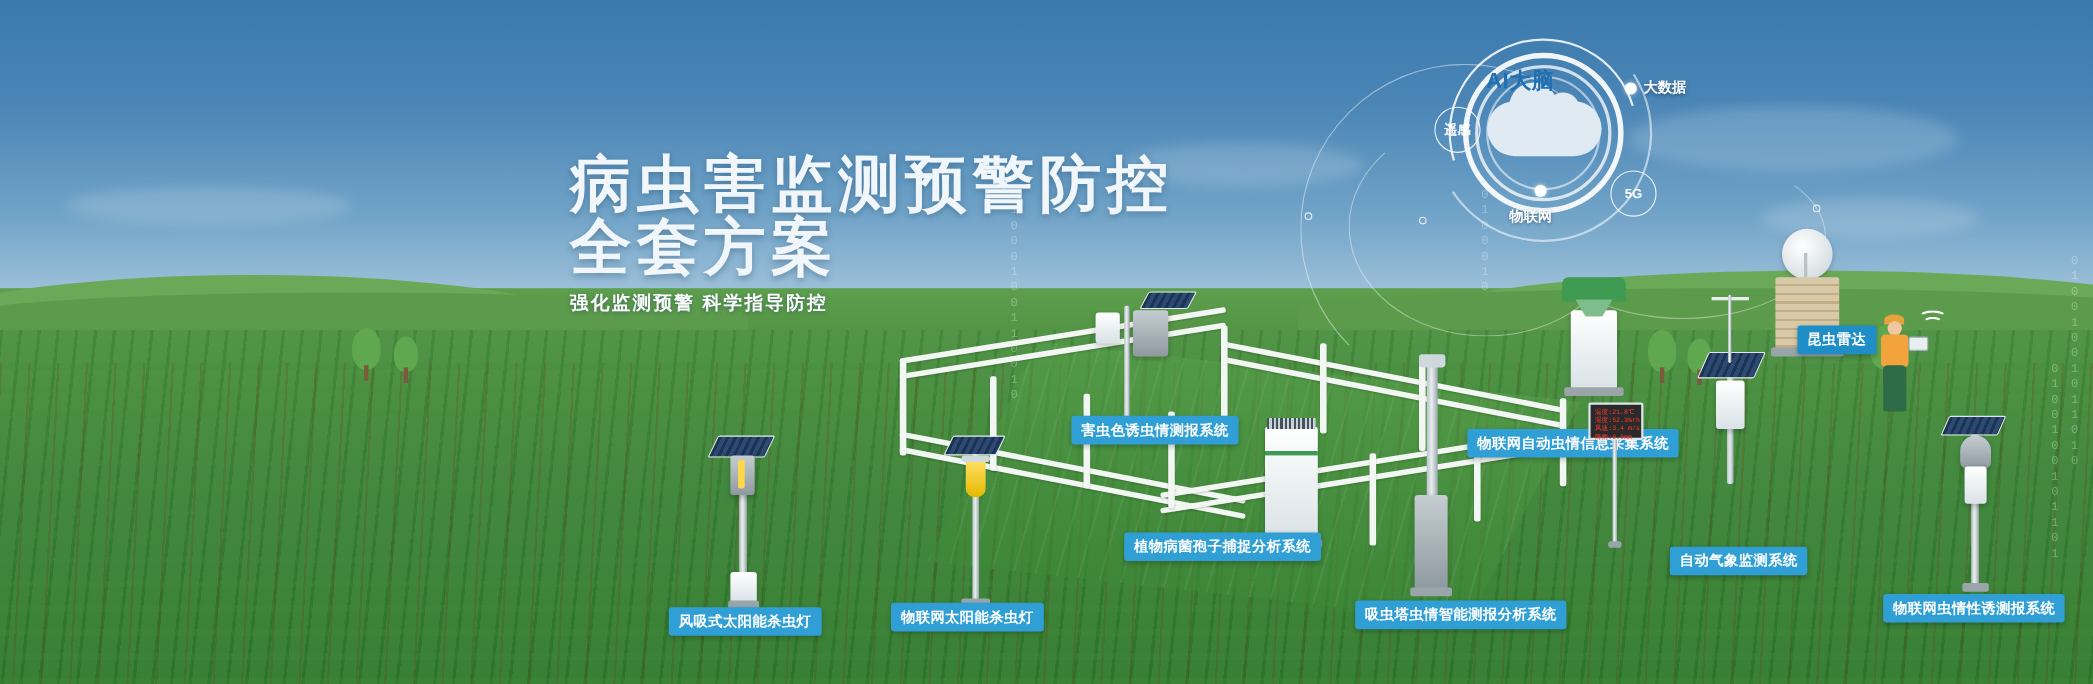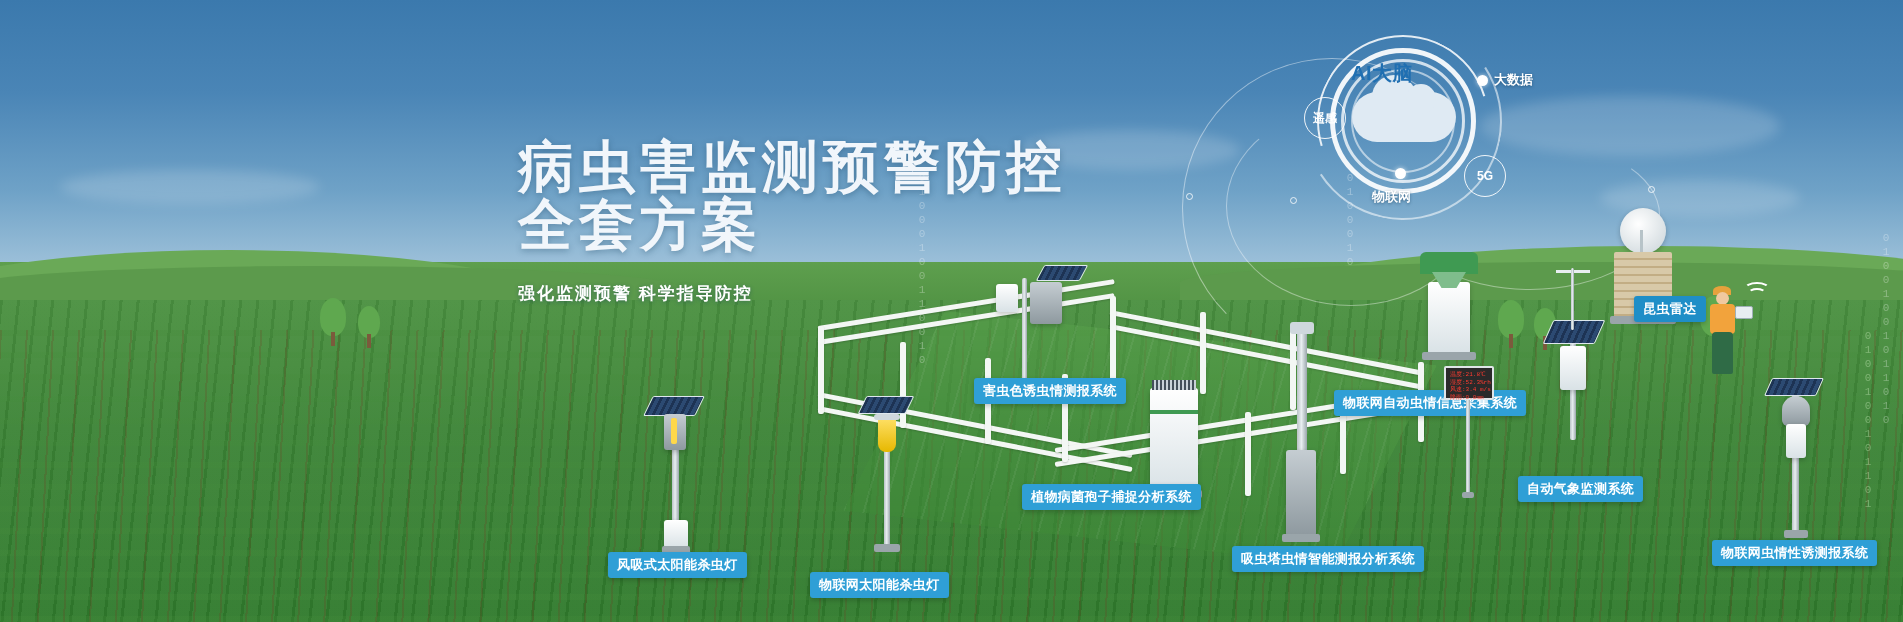--- a/index.html
+++ b/index.html
@@ -52,21 +52,21 @@
     border-radius:2px;
   }
 
   
   .title-wrap { position:absolute; left:518px; top:138px; }
   .title-line {
     font-size:56px; font-weight:bold; color:#f1f6fb; letter-spacing:5px;
     line-height:58px; text-shadow:0 2px 6px rgba(20,60,90,.35);
   }
   .subtitle {
-    margin-top:28px; font-size:17px; font-weight:bold; color:#ffffff;
+    margin-top:10px; font-size:17px; font-weight:bold; color:#ffffff;
     letter-spacing:2px; text-shadow:0 1px 4px rgba(20,60,90,.45);
   }
 
   
   .binary {
     position:absolute; writing-mode:vertical-rl; text-orientation:upright;
     font-family:"Liberation Mono", monospace; font-size:11px;
     color:rgba(255,255,255,.30); letter-spacing:2px; user-select:none;
   }
   .binary.green { color:rgba(226,255,210,.34); }
@@ -333,38 +333,38 @@
   </div>
   <div class="dev-label" style="left:608px;top:552px;">风吸式太阳能杀虫灯</div>
 
   <div>
     <div class="pole" style="left:884px;top:400px;width:6px;height:148px;"></div>
     <div class="solar" style="left:862px;top:396px;width:48px;height:18px;transform:skewX(-26deg);"></div>
     <div style="position:absolute;left:878px;top:418px;width:18px;height:34px;background:linear-gradient(180deg,#ffe066,#e6b800);border-radius:3px 3px 8px 8px;"></div>
     <div style="position:absolute;left:874px;top:414px;width:26px;height:6px;background:#cfd8dd;border-radius:3px;"></div>
     <div class="base-grey" style="left:874px;top:544px;width:26px;height:8px;"></div>
   </div>
-  <div class="dev-label" style="left:810px;top:572px;">物联网太阳能杀虫灯</div>
+  <div class="dev-label" style="left:810px;top:548px;">物联网太阳能杀虫灯</div>
 
   <div>
     <div class="pole" style="left:1297px;top:330px;width:10px;height:180px;"></div>
     <div class="box-grey" style="left:1286px;top:450px;width:30px;height:86px;"></div>
     <div style="position:absolute;left:1290px;top:322px;width:24px;height:12px;background:#cfd8dd;border-radius:3px;"></div>
     <div class="base-grey" style="left:1282px;top:534px;width:38px;height:8px;"></div>
   </div>
   <div class="dev-label" style="left:1232px;top:546px;text-align:center;">吸虫塔虫情智能测报分析系统</div>
 
   <div>
     <div class="pole" style="left:1570px;top:330px;width:6px;height:110px;"></div>
     <div class="solar" style="left:1548px;top:320px;width:52px;height:24px;transform:skewX(-24deg);"></div>
     <div class="box-white" style="left:1560px;top:346px;width:26px;height:44px;"></div>
     <div style="position:absolute;left:1556px;top:270px;width:34px;height:3px;background:#e8eef0;"></div>
     <div class="pole" style="left:1571px;top:268px;width:3px;height:62px;"></div>
   </div>
-  <div class="dev-label" style="left:1518px;top:476px;">自动气象监测系统</div>
+  <div class="dev-label" style="left:1518px;top:497px;">自动气象监测系统</div>
 
   <div>
     <div class="pole" style="left:1466px;top:396px;width:4px;height:98px;"></div>
     <div class="led-panel" style="left:1444px;top:366px;width:50px;height:34px;">
       <div class="led-line">温度:21.8℃</div>
       <div class="led-line">湿度:52.3%rh</div>
       <div class="led-line">风速:3.4 m/s</div>
       <div class="led-line">降雨:0.0mm</div>
     </div>
     <div class="base-grey" style="left:1462px;top:492px;width:12px;height:6px;"></div>

